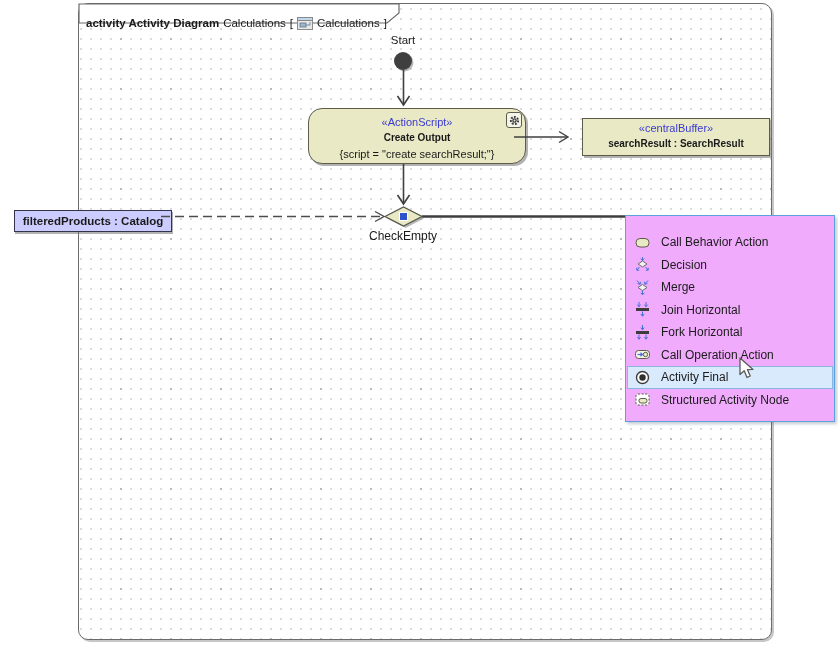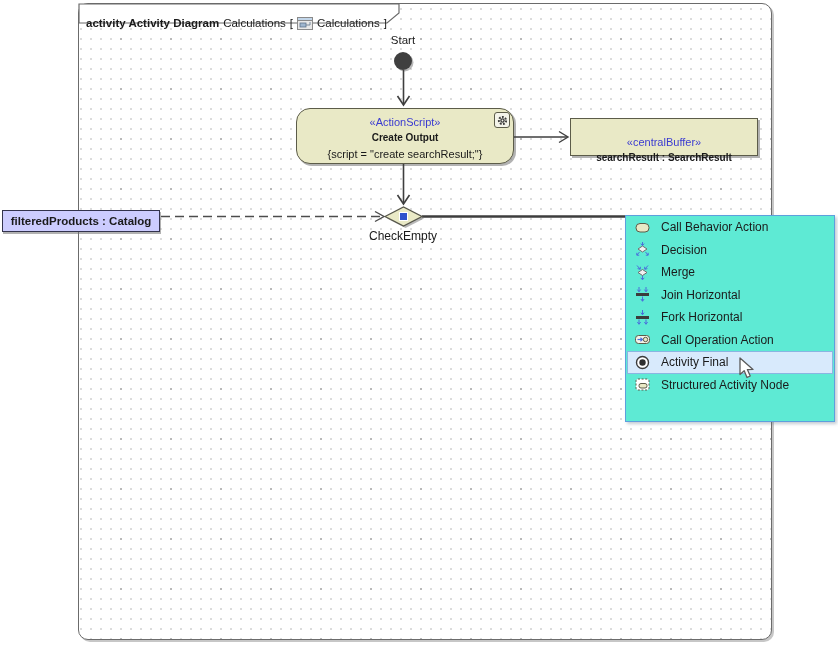--- a/index.html
+++ b/index.html
@@ -16,47 +16,47 @@
     background-size:50px 50px,10px 10px;
     background-position:17px 10px,7px 10px;}
   .frame-head-shape{position:absolute;left:-1px;top:-1px;}
   .frame-head{position:absolute;left:7px;top:2px;width:320px;height:34px;
     display:flex;align-items:center;gap:4px;font-size:11.5px;color:#1a1a1a;white-space:nowrap;}
   .frame-head .kw{font-weight:bold;}
   .dgico{display:inline-flex;width:16px;height:13px;}
 
   
   .node{position:absolute;box-sizing:border-box;border:1px solid #5c5c49;background:#e9e9c6;
-    box-shadow:2px 2px 0 rgba(115,115,115,.55);text-align:center;color:#1a1a1a;}
+    box-shadow:2px 2px 0 rgba(115,115,115,.55);text-align:center;color:#1a1a1a;margin-left:12px;}
   .stereo{color:#3a3ad1;font-size:11px;line-height:15px;}
   .nname{font-weight:bold;font-size:10px;line-height:16px;}
   .nscript{font-size:11px;line-height:16px;}
 
   .action-node{left:296px;top:108px;width:218px;height:56px;border-radius:14px;padding-top:6px;}
   .gearbox{position:absolute;right:3px;top:3px;width:16px;height:16px;box-sizing:border-box;
     border:1px solid #5c5c49;border-radius:3px;background:#f4f4ea;display:flex;align-items:center;justify-content:center;}
 
-  .buffer-node{left:570px;top:118px;width:188px;height:38px;padding-top:16px;}
+  .buffer-node{left:570px;top:118px;width:188px;height:38px;padding-top:2px;}
 
   .object-node{left:2px;top:210px;width:158px;height:22px;background:#ccccfe;border:1px solid #33334d;
     font-weight:bold;font-size:11.5px;line-height:20px;box-shadow:1px 2px 0 rgba(115,115,115,.55);}
 
   .floating-label{position:absolute;color:#1a1a1a;font-size:11.5px;text-align:center;}
   .start-label{left:363px;top:34px;width:80px;}
   .decision-label{left:353px;top:229px;width:100px;font-size:12px;}
 
   .start-node{position:absolute;left:394px;top:52px;width:18px;height:18px;border-radius:50%;
     background:#3f3f3f;box-shadow:1.5px 1.5px 0 rgba(115,115,115,.5);}
 
   .edges{position:absolute;left:0;top:0;z-index:3;}
 
   
   .menu{position:absolute;left:625px;top:215px;width:210px;height:207px;z-index:10;
-    box-sizing:border-box;background:#5eead4;border:1px solid #5e9fdd;
-    box-shadow:2px 2px 3px rgba(90,110,130,.35);padding-top:0;}
+    box-sizing:border-box;background:#f0abfc;border:1px solid #5e9fdd;
+    box-shadow:2px 2px 3px rgba(90,110,130,.35);padding-top:15px;}
   .menu-item{position:relative;box-sizing:border-box;height:22.5px;margin:0 1px;
     display:flex;align-items:center;gap:10px;padding-left:6px;
     font-size:12px;color:#1b1b1b;border:1px solid transparent;cursor:default;}
   .menu-item.hl{background:#d8eafc;border:1px solid #8ab5e2;}
   .mi-icon{display:inline-flex;width:17px;height:17px;flex:0 0 17px;align-items:center;justify-content:center;}
 
   .cursor{position:absolute;left:739px;top:357px;z-index:20;}
 </style>
 </head>
 <body>

